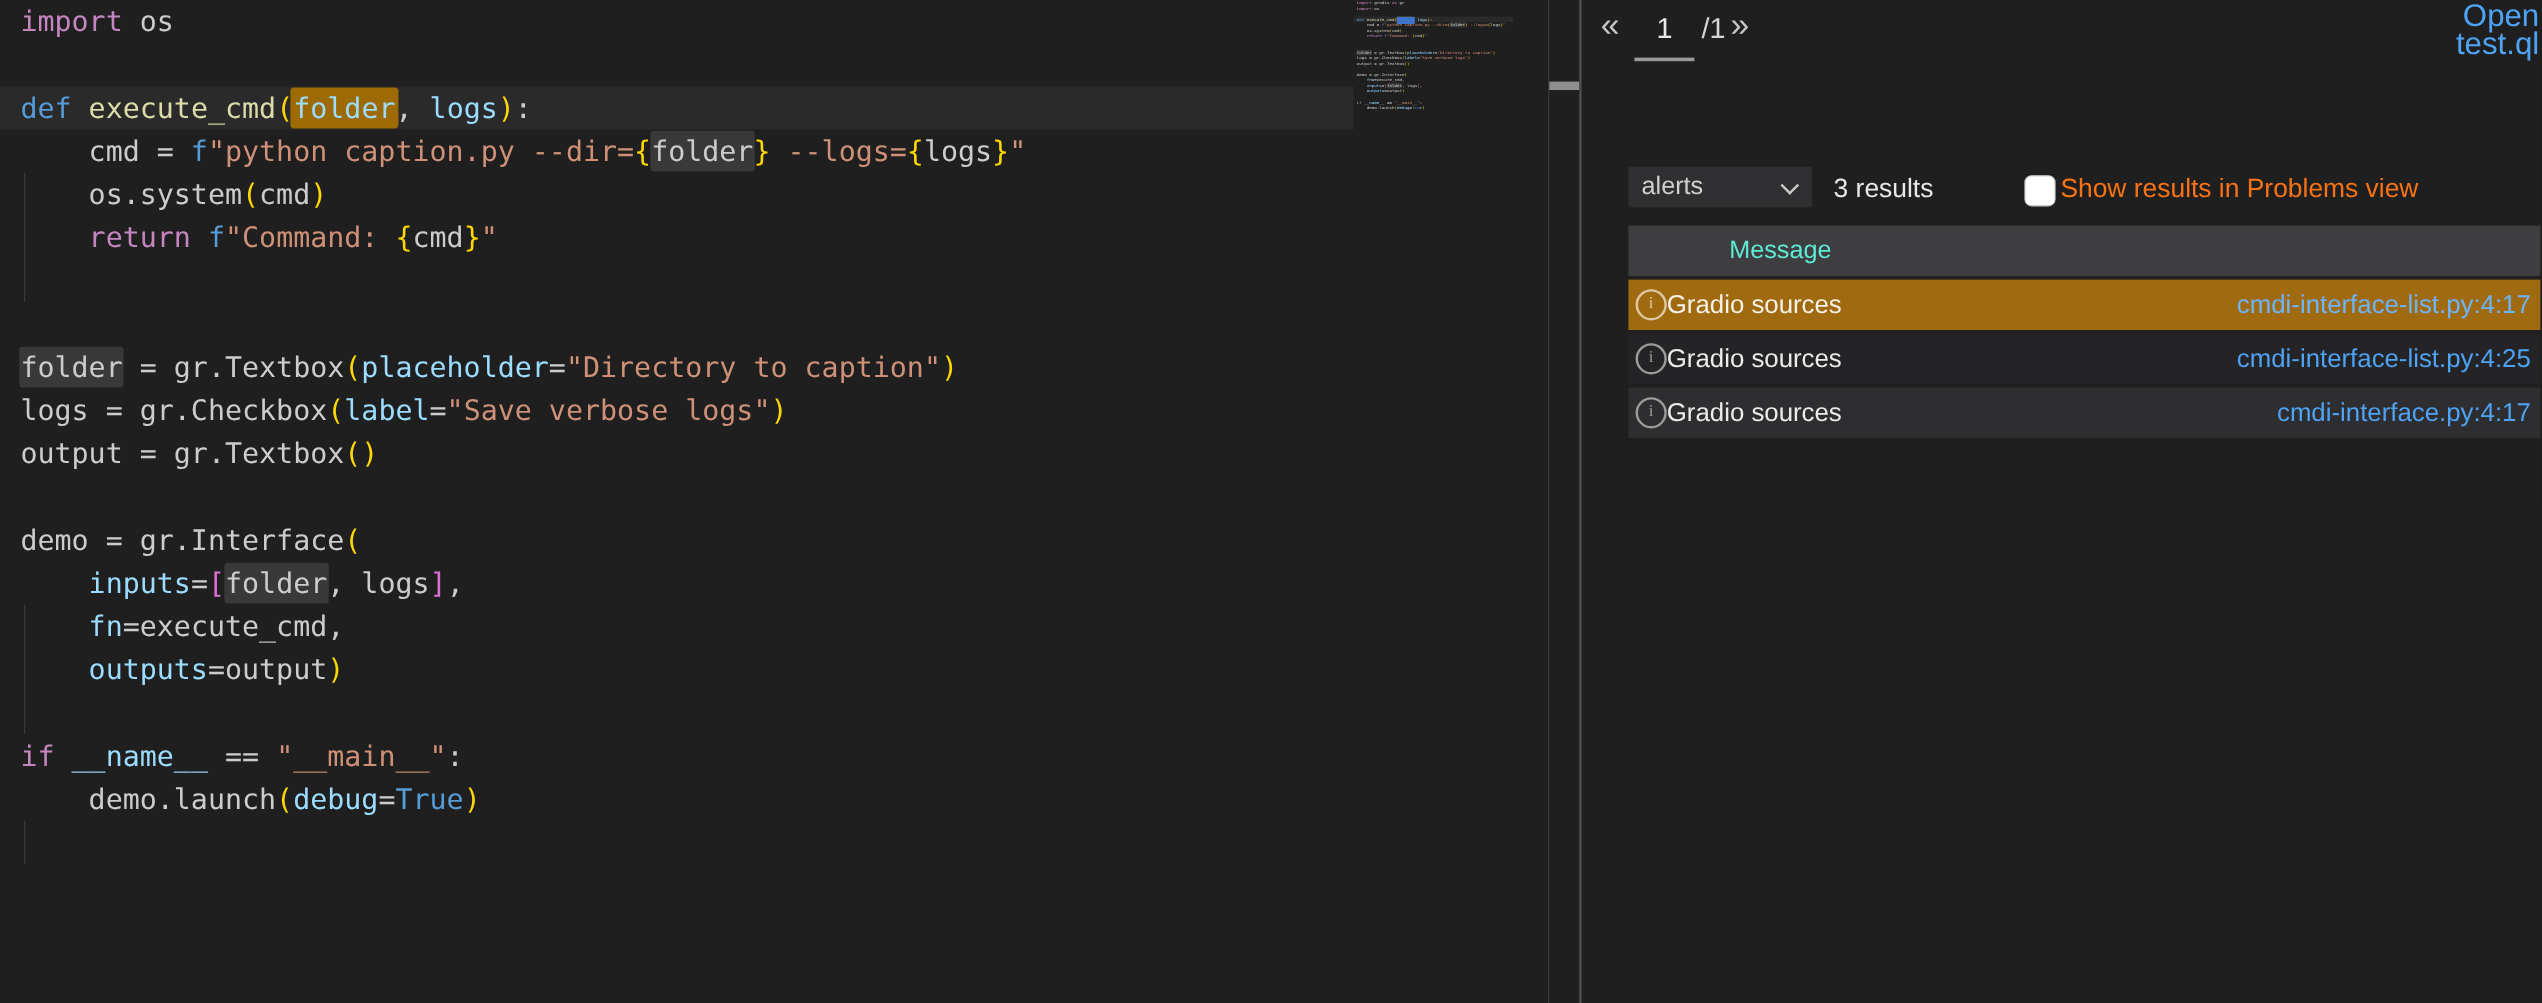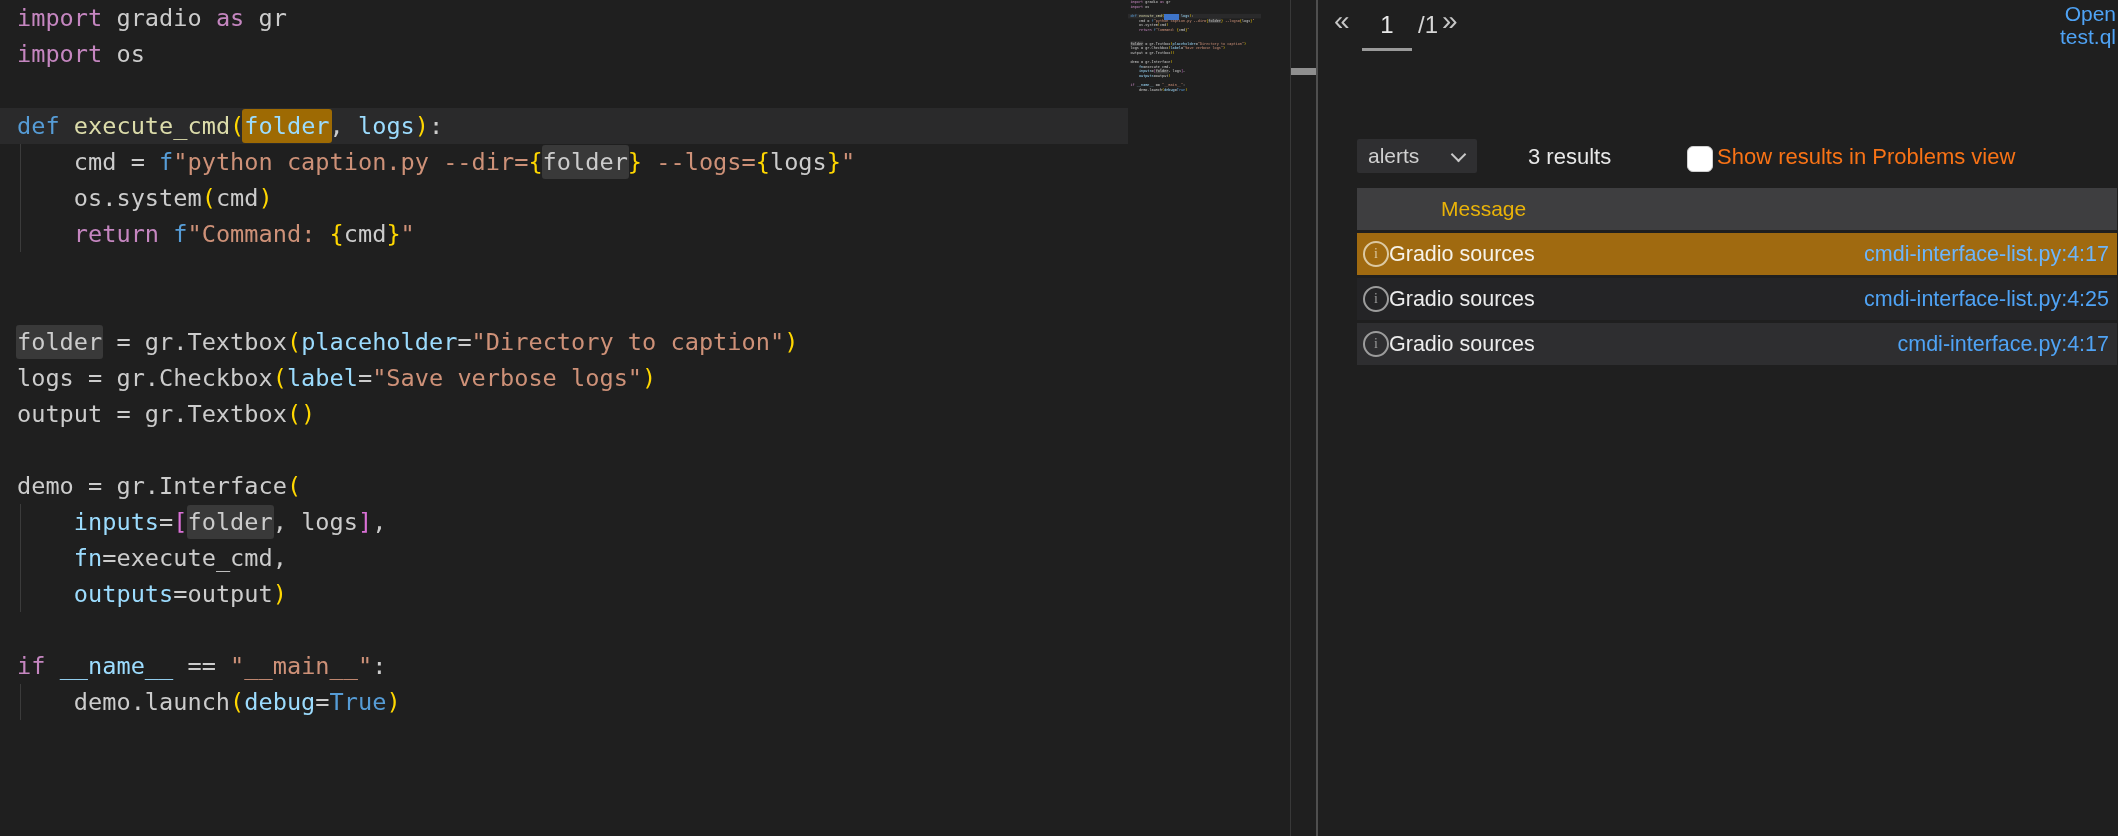--- a/index.html
+++ b/index.html
@@ -31,60 +31,59 @@
 
   
   #panel{position:absolute;left:1318px;top:0;width:800px;height:836px;color:#e6e6e6;}
   .nav-arrow{position:absolute;top:5px;font-size:28px;color:#c6c6c6;cursor:pointer;}
   #nav-prev{left:16px;} #nav-next{left:124px;}
   #page-input{position:absolute;left:44px;top:4px;width:50px;height:44px;
               border-bottom:3px solid #9a9a9a;text-align:center;font-size:24px;
               line-height:42px;color:#e8e8e8;}
   #page-total{position:absolute;left:100px;top:11px;font-size:24px;color:#d6d6d6;}
   #status{position:absolute;left:179px;top:2px;font-size:21px;line-height:23px;color:#e8e8e8;}
-  #open-link{position:absolute;right:2px;top:2px;font-size:21px;line-height:23px;
+  #open-link{position:absolute;right:2px;top:2px;font-size:26px;line-height:23px;
              color:#4FA3F5;text-align:right;cursor:pointer;}
 
   #filter-select{position:absolute;left:39px;top:139px;width:120px;height:34px;
-                 background:#2f2f31;border-radius:2px;cursor:pointer;}
+                 background:#2f2f31;border-radius:2px;cursor:pointer;padding-left:33px;}
   #filter-select .sel-label{position:absolute;left:11px;top:0;line-height:34px;
                  font-size:21px;color:#d0d0d0;}
   .chevron{position:absolute;right:13px;top:10px;width:9px;height:9px;
            border-right:2px solid #c8c8c8;border-bottom:2px solid #c8c8c8;
            transform:rotate(45deg);}
   #results-count{position:absolute;left:210px;top:144px;font-size:22px;color:#e8e8e8;}
   #problems-checkbox{position:absolute;left:369px;top:146px;width:26px;height:26px;
                      background:#ffffff;border-radius:6px;border:1px solid #d0d0d0;
                      box-sizing:border-box;cursor:pointer;}
   #problems-label{position:absolute;left:399px;top:144px;font-size:22px;color:#f97316;}
 
   #results-table{position:absolute;left:39px;top:188px;width:760px;}
   #thead{height:42px;background:#3e3e40;position:relative;}
-  #thead span{position:absolute;left:84px;line-height:42px;font-size:21px;color:#eab308;}
+  #thead span{position:absolute;left:84px;line-height:42px;font-size:21px;color:#5eead4;}
   .trow{height:42px;margin-top:3px;display:flex;align-items:center;
         font-size:21.5px;cursor:pointer;}
   .trow.r2{background:#242426;} .trow.r3{background:#2e2e30;}
   .trow.selected{background:#a06a10;}
   .info-icon{flex:0 0 auto;margin-left:6px;width:22px;height:22px;border:2px solid #9c9c9c;
              border-radius:50%;color:#9c9c9c;font-size:14px;line-height:22px;
              text-align:center;font-family:"Liberation Serif",serif;}
   .trow.selected .info-icon{border-color:#dcc9a2;color:#dcc9a2;}
   .msg{color:#ececec;}
   .trow.selected .msg{color:#f6f2e8;}
   .loc{margin-left:auto;margin-right:8px;color:#4FA3F5;}
   .trow.selected .loc{color:#6cb5fb;}
 </style>
 </head>
 <body>
 
 <div id="canvas">
 
   <div id="editor">
     <div id="code-main">
-        <div class="code-line"><span class="tok-kw">import</span><span class="tok-tx"> gradio </span><span class="tok-kw">as</span><span class="tok-tx"> gr</span></div>
         <div class="code-line"><span class="tok-kw">import</span><span class="tok-tx"> os</span></div>
         <div class="code-line"></div>
         <div class="code-line current"><span class="tok-def">def</span><span class="tok-tx"> </span><span class="tok-fn">execute_cmd</span><span class="tok-b1">(</span><span class="tok-var hl-amber">folder</span><span class="tok-tx">, </span><span class="tok-var">logs</span><span class="tok-b1">)</span><span class="tok-tx">:</span></div>
         <div class="code-line"><span class="tok-tx">    cmd = </span><span class="tok-def">f</span><span class="tok-str">"python caption.py --dir=</span><span class="tok-b1">{</span><span class="tok-tx hl-word">folder</span><span class="tok-b1">}</span><span class="tok-str"> --logs=</span><span class="tok-b1">{</span><span class="tok-tx">logs</span><span class="tok-b1">}</span><span class="tok-str">"</span></div>
         <div class="code-line"><span class="tok-tx">    os.system</span><span class="tok-b1">(</span><span class="tok-tx">cmd</span><span class="tok-b1">)</span></div>
         <div class="code-line"><span class="tok-tx">    </span><span class="tok-kw">return</span><span class="tok-tx"> </span><span class="tok-def">f</span><span class="tok-str">"Command: </span><span class="tok-b1">{</span><span class="tok-tx">cmd</span><span class="tok-b1">}</span><span class="tok-str">"</span></div>
         <div class="code-line"></div>
         <div class="code-line"></div>
         <div class="code-line"><span class="tok-tx hl-word">folder</span><span class="tok-tx"> = gr.Textbox</span><span class="tok-b1">(</span><span class="tok-var">placeholder</span><span class="tok-tx">=</span><span class="tok-str">"Directory to caption"</span><span class="tok-b1">)</span></div>
         <div class="code-line"><span class="tok-tx">logs = gr.Checkbox</span><span class="tok-b1">(</span><span class="tok-var">label</span><span class="tok-tx">=</span><span class="tok-str">"Save verbose logs"</span><span class="tok-b1">)</span></div>

